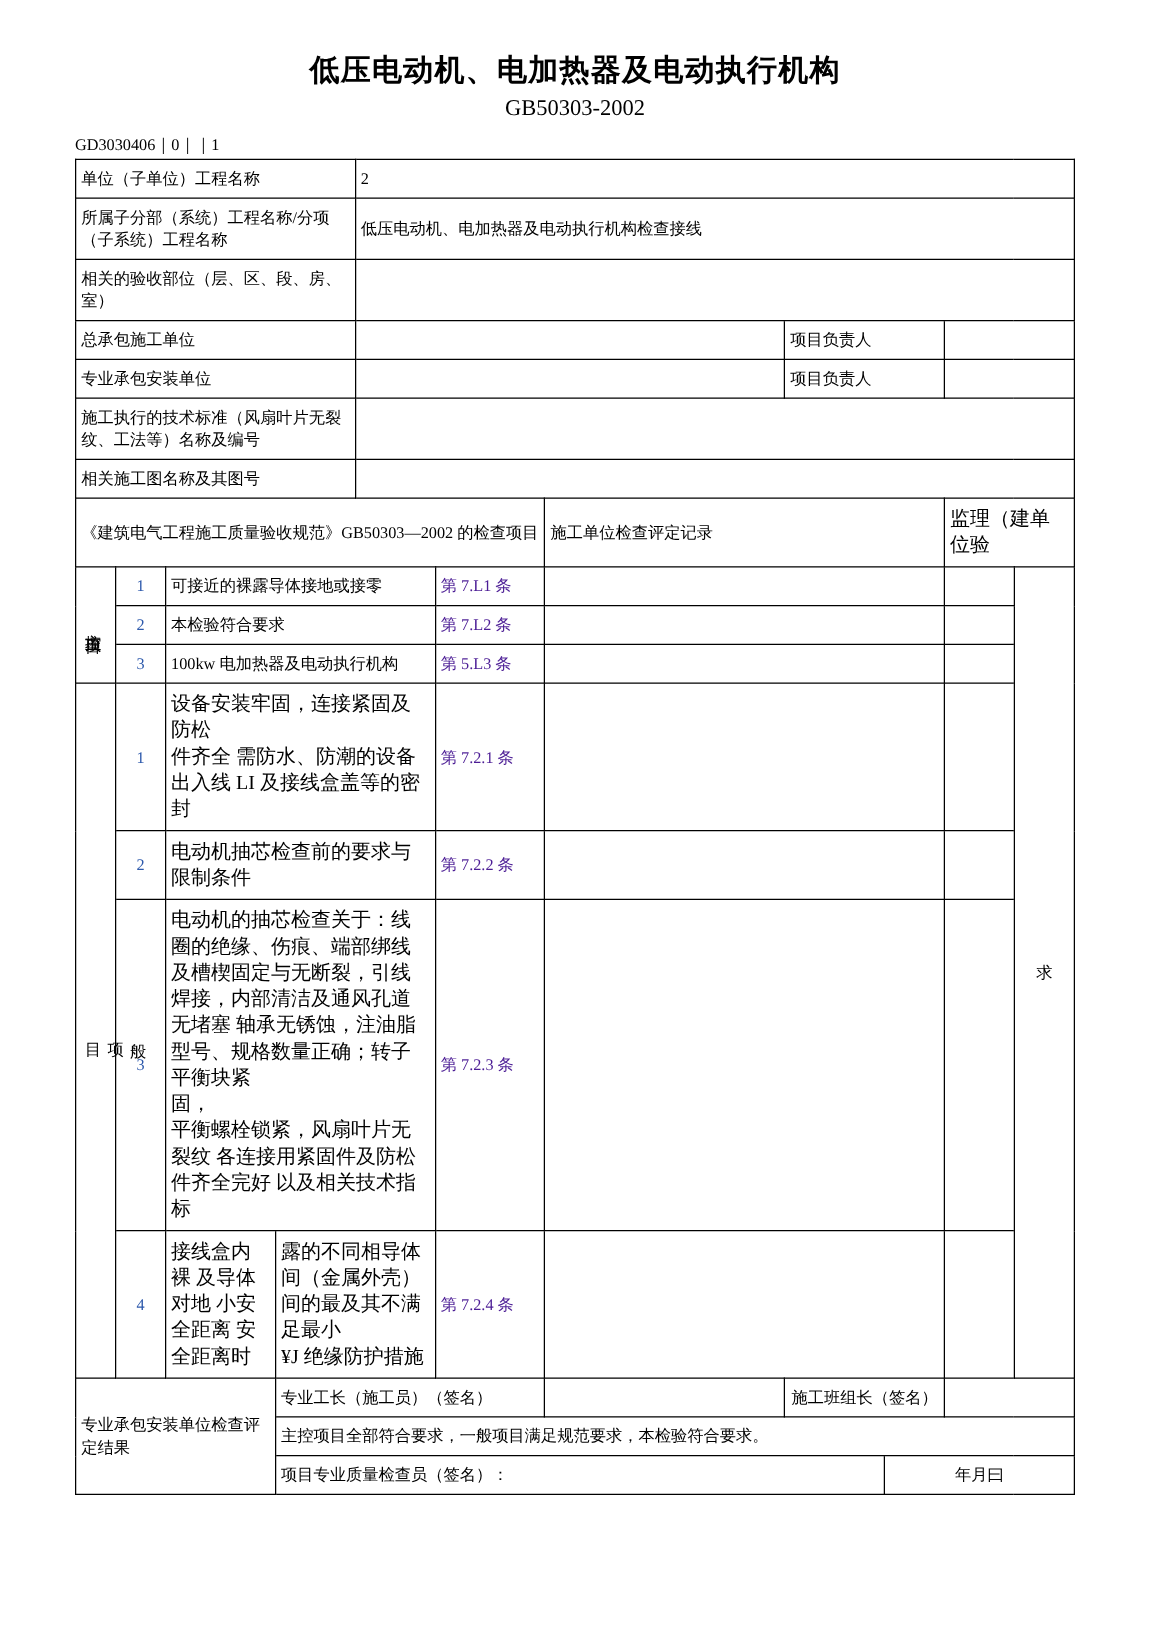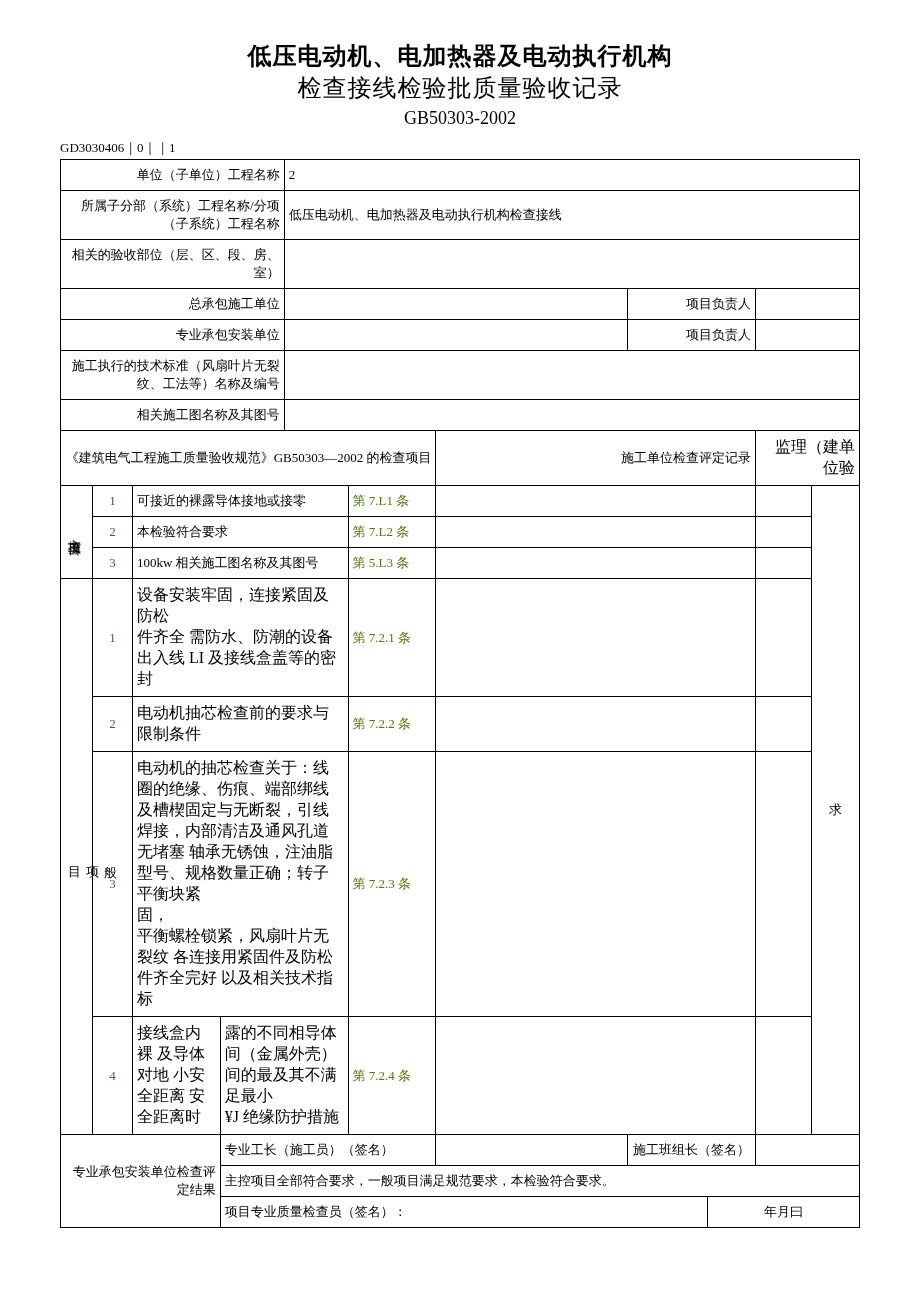--- a/index.html
+++ b/index.html
@@ -11,34 +11,33 @@
       color: #000;
       font-size: 13px;
     }
     .title-block { text-align: center; margin-bottom: 10px; }
     .title-line1 { font-size: 24px; font-weight: bold; letter-spacing: 1px; }
     .title-line2 { font-size: 24px; font-weight: normal; letter-spacing: 1px; }
     .title-code { font-size: 18px; margin-top: 4px; }
     .doc-code { text-align: left; font-size: 13px; margin-bottom: 2px; padding-right: 10px; }
     table { border-collapse: collapse; width: 100%; table-layout: fixed; }
     td { border: 1px solid #000; padding: 6px 4px; vertical-align: middle; word-wrap: break-word; }
-    .label-cell { text-align: right; }
+    .label-cell { text-align: left; }
     .vtext { writing-mode: vertical-rl; text-orientation: upright; text-align: center; letter-spacing: 2px; }
     .num { text-align: center; color: #2e5aac; }
-    .ref { color: #4d7c0f; white-space: nowrap; }
+    .ref { color: #4c1d95; white-space: nowrap; }
     .left { text-align: left; }
     .center { text-align: center; }
     .small-note { font-size: 16px; }
   </style>
 </head>
 <body>
 
 <div class="title-block">
   <div class="title-line1">低压电动机、电加热器及电动执行机构</div>
-  <div class="title-line2">检查接线检验批质量验收记录</div>
   <div class="title-code">GB50303-2002</div>
 </div>
 
 <div class="doc-code">GD3030406｜0｜｜1</div>
 
 <table>
   <colgroup>
     <col style="width:4%">
     <col style="width:5%">
     <col style="width:11%">
@@ -106,21 +105,21 @@
   </tr>
   <tr>
     <td class="num">2</td>
     <td colspan="3" class="left">本检验符合要求</td>
     <td class="ref">第 7.L2 条</td>
     <td colspan="4"></td>
     <td></td>
   </tr>
   <tr>
     <td class="num">3</td>
-    <td colspan="3" class="left">100kw 相关施工图名称及其图号</td>
+    <td colspan="3" class="left">100kw 电加热器及电动执行机构</td>
     <td class="ref">第 5.L3 条</td>
     <td colspan="4"></td>
     <td></td>
   </tr>
 
   <tr>
     <td rowspan="4" class="center">
           <div class="vtext" style="white-space:pre">般
 项
 目</div>

